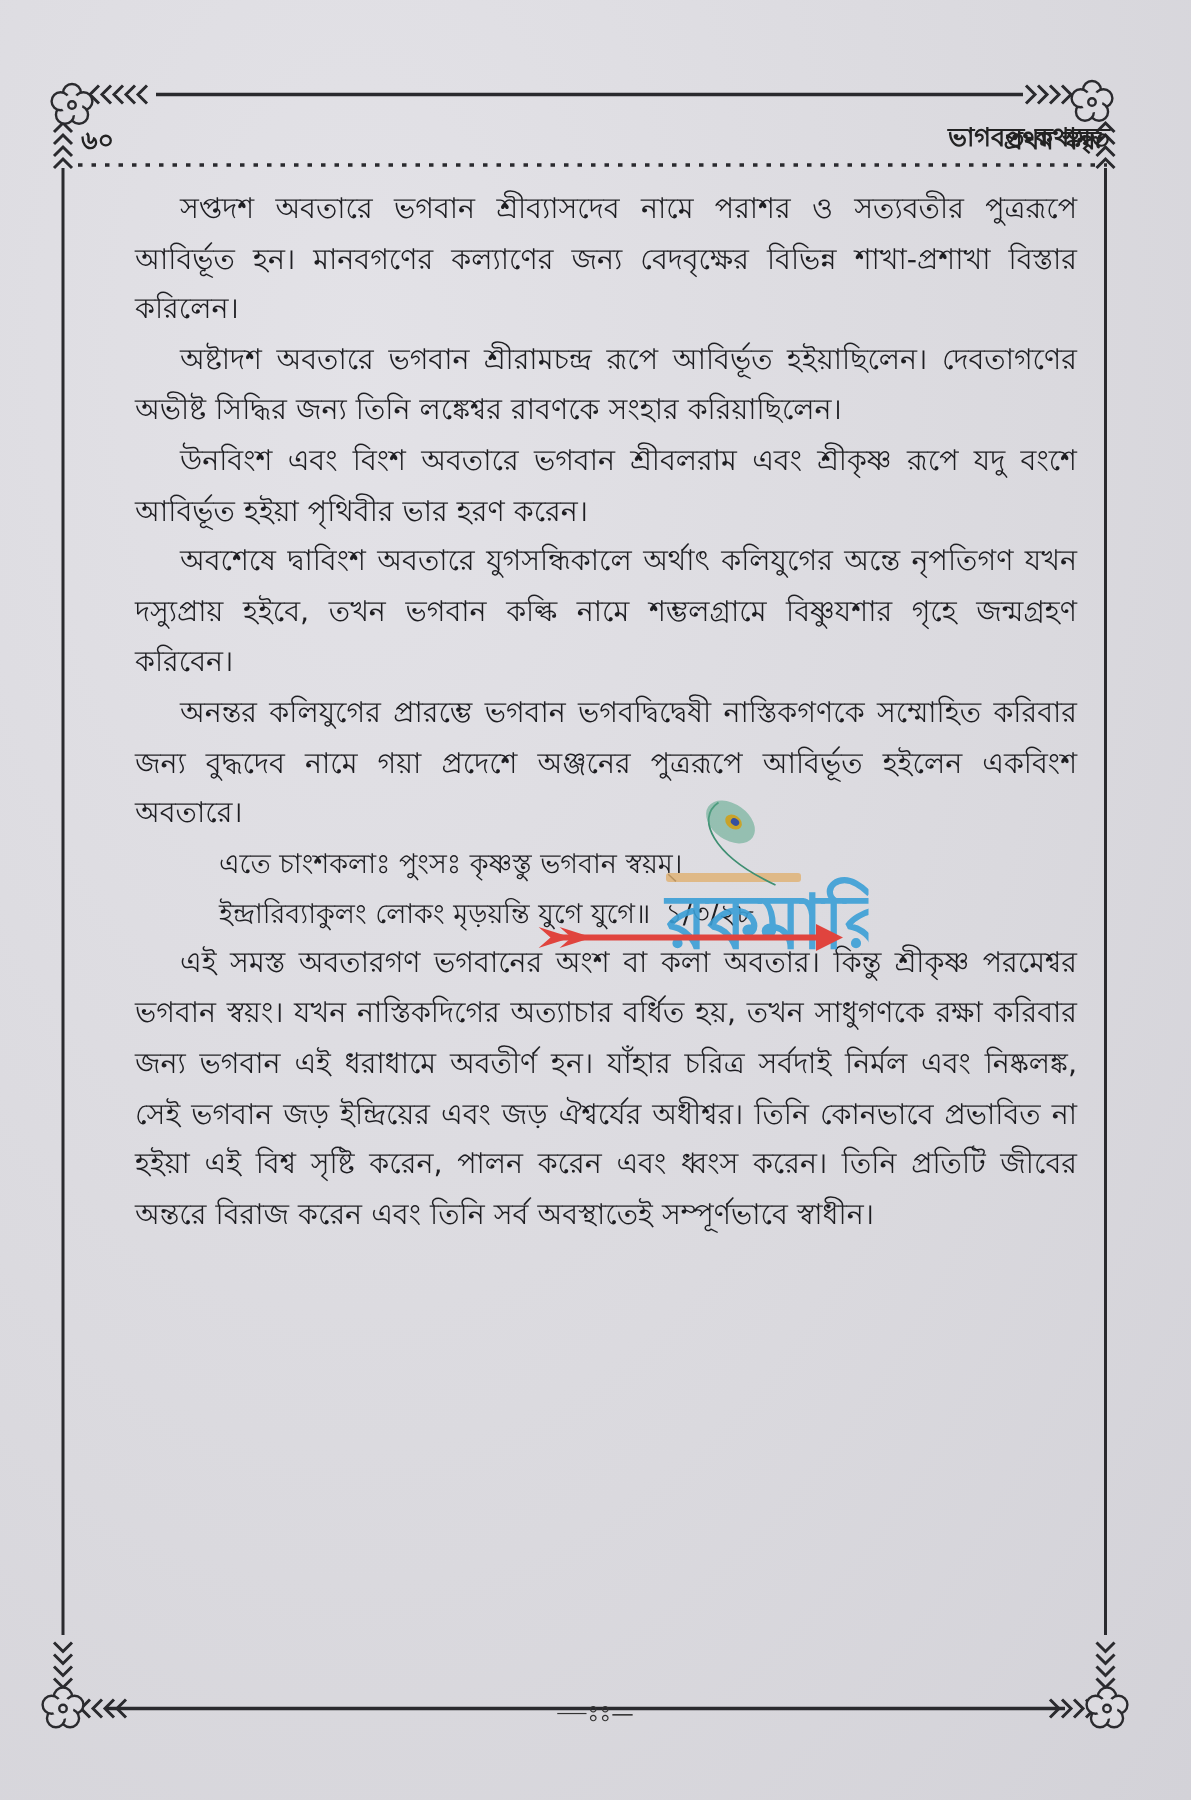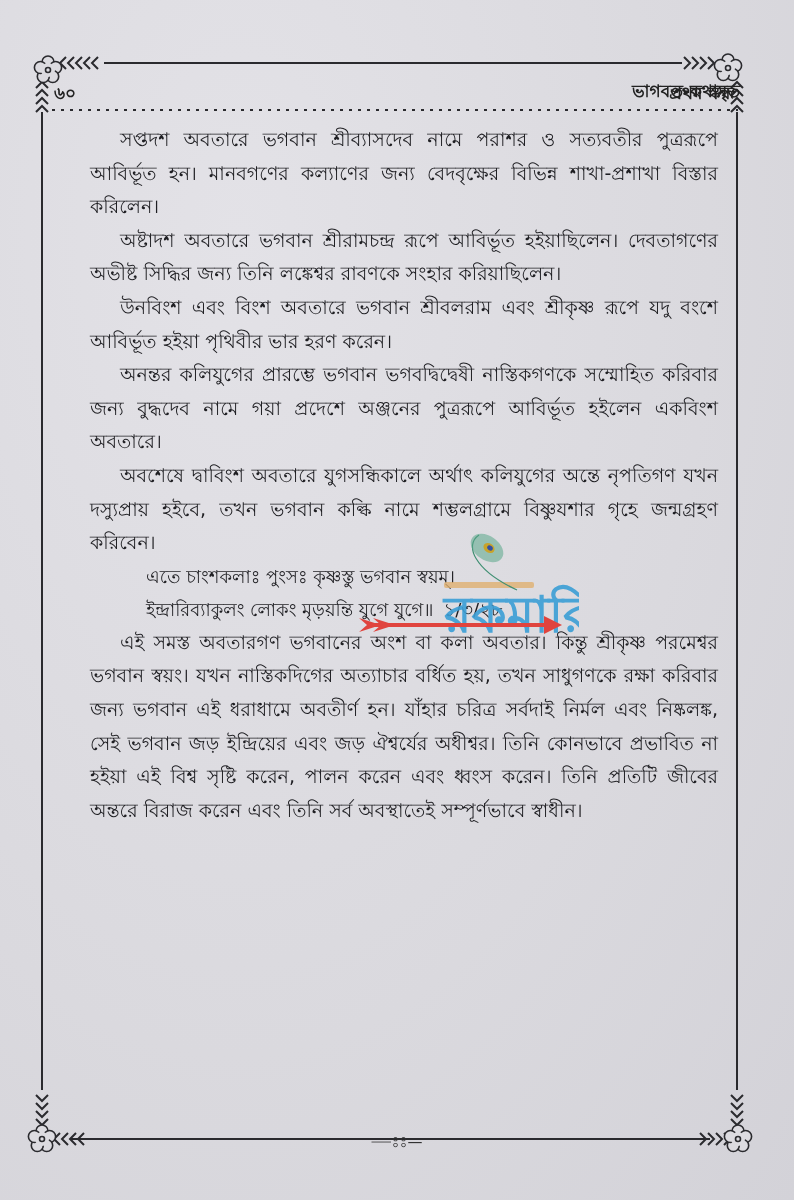--- a/index.html
+++ b/index.html
@@ -114,22 +114,22 @@
 <div class="header">
   <span class="pg">৬০</span>
   <span class="title">ভাগবত-কথামৃত</span>
   <span class="section">প্রথম স্কন্ধ</span>
 </div>
 
 <div class="content">
   <p>সপ্তদশ অবতারে ভগবান শ্রীব্যাসদেব নামে পরাশর ও সত্যবতীর পুত্ররূপে আবির্ভূত হন। মানবগণের কল্যাণের জন্য বেদবৃক্ষের বিভিন্ন শাখা-প্রশাখা বিস্তার করিলেন।</p>
   <p>অষ্টাদশ অবতারে ভগবান শ্রীরামচন্দ্র রূপে আবির্ভূত হইয়াছিলেন। দেবতাগণের অভীষ্ট সিদ্ধির জন্য তিনি লঙ্কেশ্বর রাবণকে সংহার করিয়াছিলেন।</p>
   <p>উনবিংশ  এবং বিংশ অবতারে ভগবান শ্রীবলরাম এবং শ্রীকৃষ্ণ রূপে যদু বংশে আবির্ভূত হইয়া পৃথিবীর ভার হরণ করেন।</p>
+  <p>অবশেষে দ্বাবিংশ অবতারে যুগসন্ধিকালে অর্থাৎ কলিযুগের অন্তে নৃপতিগণ যখন দস্যুপ্রায় হইবে, তখন ভগবান কল্কি নামে শম্ভলগ্রামে বিষ্ণুযশার গৃহে জন্মগ্রহণ করিবেন।</p>
   <p>অনন্তর কলিযুগের প্রারম্ভে ভগবান ভগবদ্বিদ্বেষী নাস্তিকগণকে সম্মোহিত করিবার জন্য বুদ্ধদেব নামে গয়া প্রদেশে অঞ্জনের পুত্ররূপে আবির্ভূত হইলেন একবিংশ অবতারে।</p>
-  <p>অবশেষে দ্বাবিংশ অবতারে যুগসন্ধিকালে অর্থাৎ কলিযুগের অন্তে নৃপতিগণ যখন দস্যুপ্রায় হইবে, তখন ভগবান কল্কি নামে শম্ভলগ্রামে বিষ্ণুযশার গৃহে জন্মগ্রহণ করিবেন।</p>
 
   <div class="shloka">
     <div>এতে চাংশকলাঃ পুংসঃ কৃষ্ণস্তু ভগবান স্বয়ম্।</div>
     <div>
       <span>ইন্দ্রারিব্যাকুলং লোকং মৃড়য়ন্তি যুগে যুগে॥</span><span class="ref">১/৩/২৮</span>
     </div>
   </div>
 
 
   <p>এই সমস্ত অবতারগণ ভগবানের অংশ বা কলা অবতার। কিন্তু শ্রীকৃষ্ণ পরমেশ্বর ভগবান স্বয়ং। যখন নাস্তিকদিগের অত্যাচার বর্ধিত হয়, তখন সাধুগণকে রক্ষা করিবার জন্য ভগবান এই ধরাধামে অবতীর্ণ হন। যাঁহার চরিত্র সর্বদাই নির্মল এবং নিষ্কলঙ্ক, সেই ভগবান জড় ইন্দ্রিয়ের এবং জড় ঐশ্বর্যের অধীশ্বর। তিনি কোনভাবে প্রভাবিত না হইয়া এই বিশ্ব সৃষ্টি করেন, পালন করেন এবং ধ্বংস করেন। তিনি প্রতিটি জীবের অন্তরে বিরাজ করেন এবং তিনি সর্ব অবস্থাতেই সম্পূর্ণভাবে স্বাধীন।</p>

